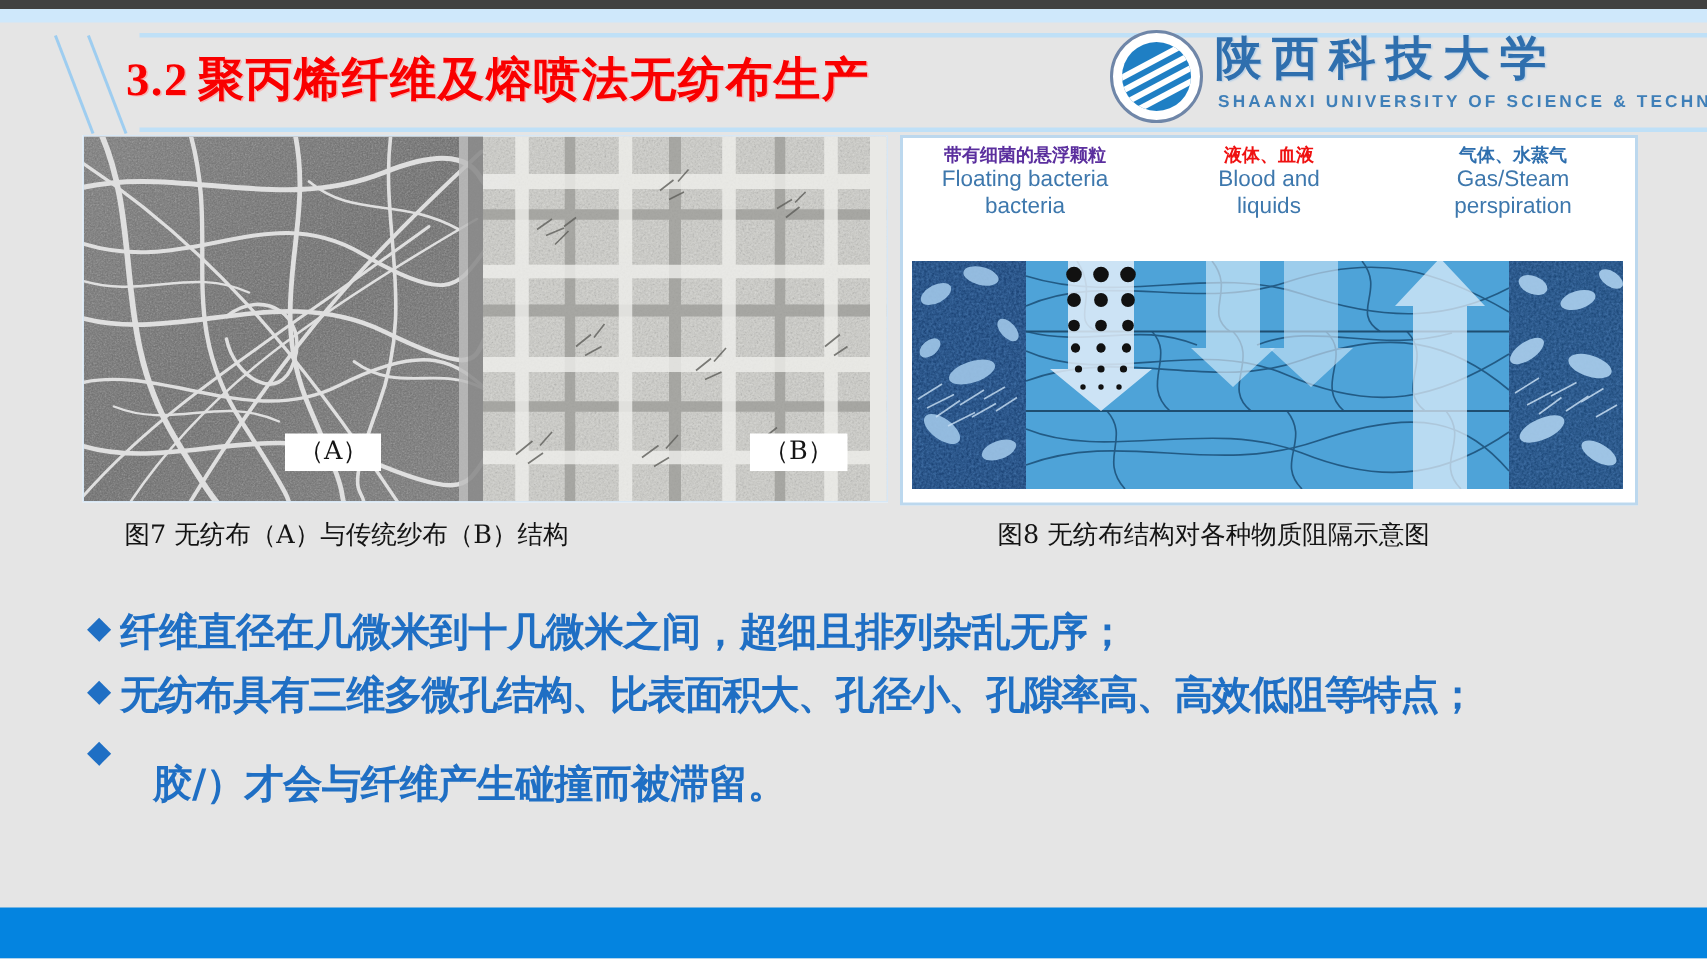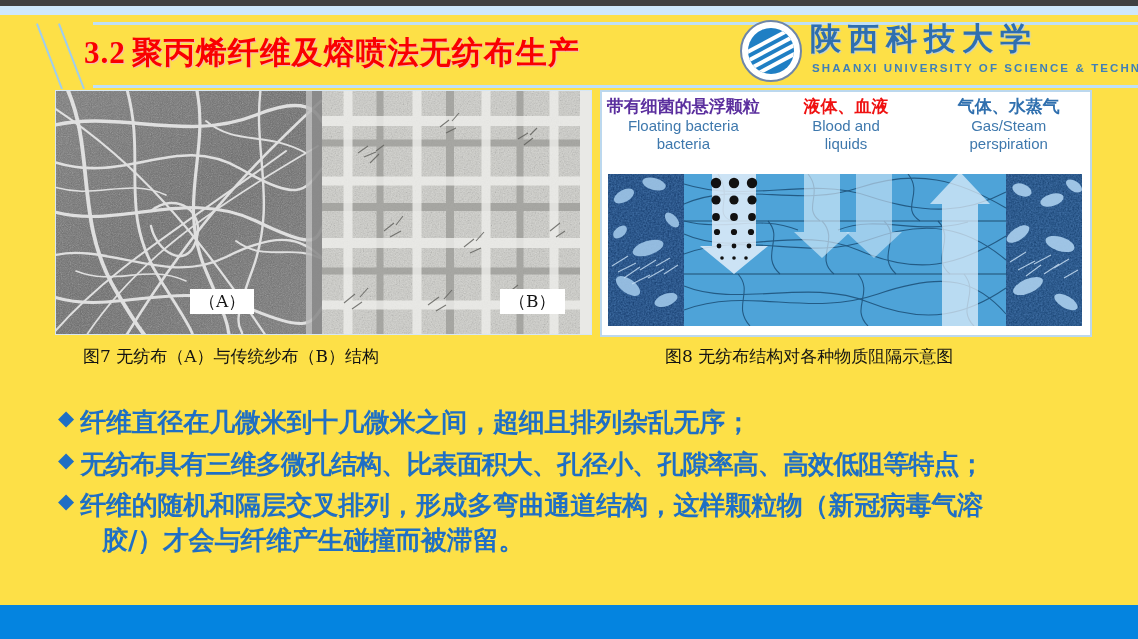--- a/index.html
+++ b/index.html
@@ -2,21 +2,21 @@
 <html><head>
 <meta charset="utf-8">
 <style>
   html,body{margin:0;padding:0;}
   body{
     width:1138px;height:639px;
     background:#ffffff;
     font-family:"Liberation Serif","DejaVu Serif",serif;
     overflow:hidden;position:relative;
   }
-  .slide{position:absolute;inset:0;background:#fde047;}
+  .slide{position:absolute;inset:0;background:#e5e5e5;}
 
   
   .top-dark-band{position:absolute;left:0;top:0;width:1138px;height:6px;background:#414141;}
   .top-blue-band{position:absolute;left:0;top:6px;width:1138px;height:9px;background:#cfe8fb;}
 
   .hdr-line-top{position:absolute;left:93px;top:22px;width:1045px;height:3px;background:#bfe0f7;}
   .hdr-line-bot{position:absolute;left:93px;top:85px;width:1045px;height:3px;background:#bfe0f7;}
   .diag{position:absolute;width:2px;background:#9ecdf0;transform-origin:top left;}
   .diag.d1{left:36px;top:24px;height:70px;transform:rotate(-21deg);}
   .diag.d2{left:58px;top:24px;height:70px;transform:rotate(-21deg);}
@@ -52,21 +52,21 @@
   .panel-tag{position:absolute;background:#fff;color:#141414;
     font-size:17px;font-family:"DejaVu Serif","Liberation Serif",serif;
     padding:4px 9px;line-height:1;}
   .tagA{left:190px;top:289px;}
   .tagB{left:500px;top:289px;}
 
   .figR{position:absolute;left:600px;top:90px;width:488px;height:243px;
     border:2px solid #bcd8ee;background:#ffffff;overflow:hidden;}
   .figR-labels{position:absolute;left:0;top:4px;width:100%;height:72px;display:flex;}
   .lblcol{flex:1;text-align:center;line-height:1.22;}
-  .lblcol .cn{font-size:17px;font-weight:bold;font-family:"DejaVu Serif","Liberation Serif",serif;}
+  .lblcol .cn{font-size:12px;font-weight:bold;font-family:"DejaVu Serif","Liberation Serif",serif;}
   .lblcol .en{font-size:15px;font-family:"Liberation Sans",sans-serif;color:#3e78ad;}
   .c-purple{color:#5b2f9e;}
   .c-red{color:#ef1111;}
   .c-blue{color:#2f6fae;}
 
   .diagram{position:absolute;left:6px;top:82px;width:474px;height:152px;overflow:hidden;}
 
   .cap{position:absolute;font-size:17px;color:#131313;
     font-family:"DejaVu Serif","Liberation Serif",serif;white-space:nowrap;}
   .capL{left:83px;top:345px;}
@@ -343,20 +343,20 @@
       <span class="dia">◆</span>
       <span class="btxt">纤维直径在几微米到十几微米之间，超细且排列杂乱无序；</span>
     </div>
     <div class="bullet">
       <span class="dia">◆</span>
       <span class="btxt wide">无纺布具有三维多微孔结构、比表面积大、孔径小、孔隙率高、高效低阻等特点；</span>
     </div>
     <div class="bullet">
       <span class="dia">◆</span>
       <span style="display:block">
-        <span class="btxt">纤维的随机和隔层交叉排列，形成多弯曲通道结构，这样颗粒物（新冠病毒气溶</span><br>
+        <br>
         <span class="btxt" style="display:inline-block;margin-left:22px">胶/）才会与纤维产生碰撞而被滞留。</span>
       </span>
     </div>
   </div>
 
   <div class="bottom-bar"></div>
 </div>
 
 </body></html>

